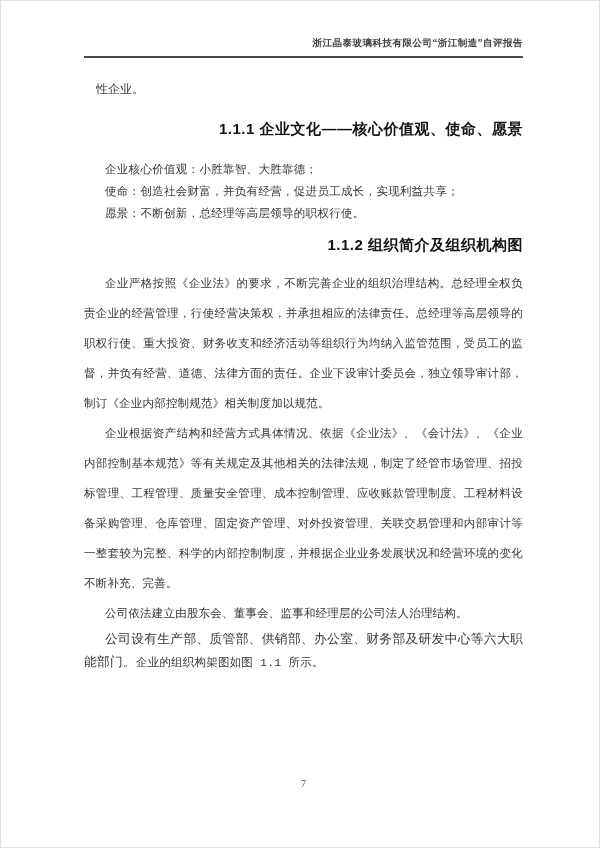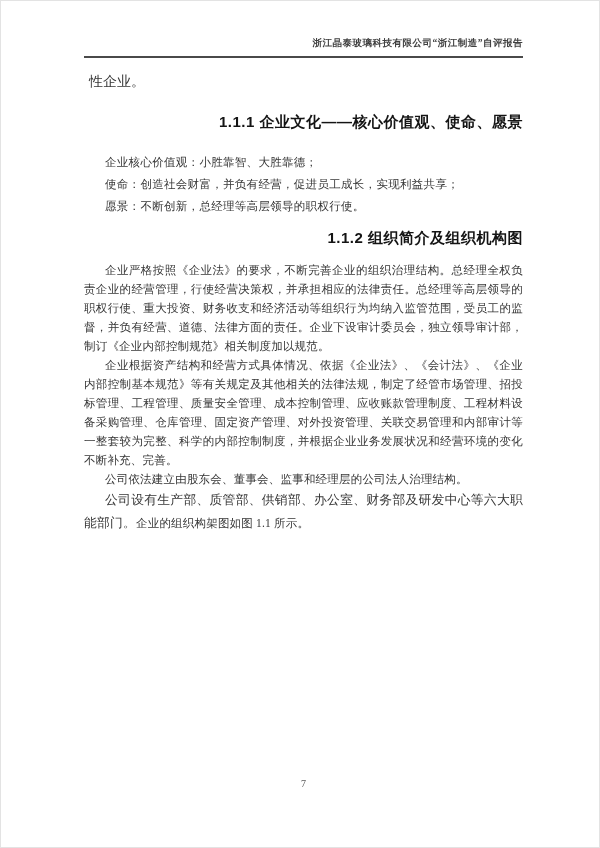--- a/index.html
+++ b/index.html
@@ -36,22 +36,22 @@
     height: 2px;
     background: #4a4a4a;
   }
   .content {
     position: absolute;
     top: 66px;
     left: 84px;
     width: 439px;
   }
   .cont {
-    margin: 5px;
-    font-size: 14px;
+    margin: 12px;
+    font-size: 12px;
     line-height: 22px;
   }
   .heading {
     font-family: "Liberation Sans", "DejaVu Sans", sans-serif;
     font-size: 15px;
     line-height: 22px;
     font-weight: bold;
     color: #141414;
     letter-spacing: 0.5px;
     margin: 0;
@@ -64,26 +64,26 @@
     margin: 0 0 0 21px;
     font-size: 11.5px;
     line-height: 22px;
     letter-spacing: 0.3px;
     font-family: Liberation Mono, monospace;
   }
   .paras { margin-top: 12px; }
   .para {
     margin: 0;
     font-size: 11.5px;
-    line-height: 19px;
+    line-height: 30px;
     text-align: justify;
     text-indent: 21px;
     letter-spacing: 0.2px;
   }
-  .para4 { line-height: 23px; }
+  .para4 { line-height: 23px; font-family: Liberation Mono, monospace; }
   .para4 .emph { font-size: 12.8px; }
   .footer {
     position: absolute;
     top: 778px;
     left: 84px;
     width: 439px;
     text-align: center;
     font-size: 10px;
     color: #5a5a5a;
   }

